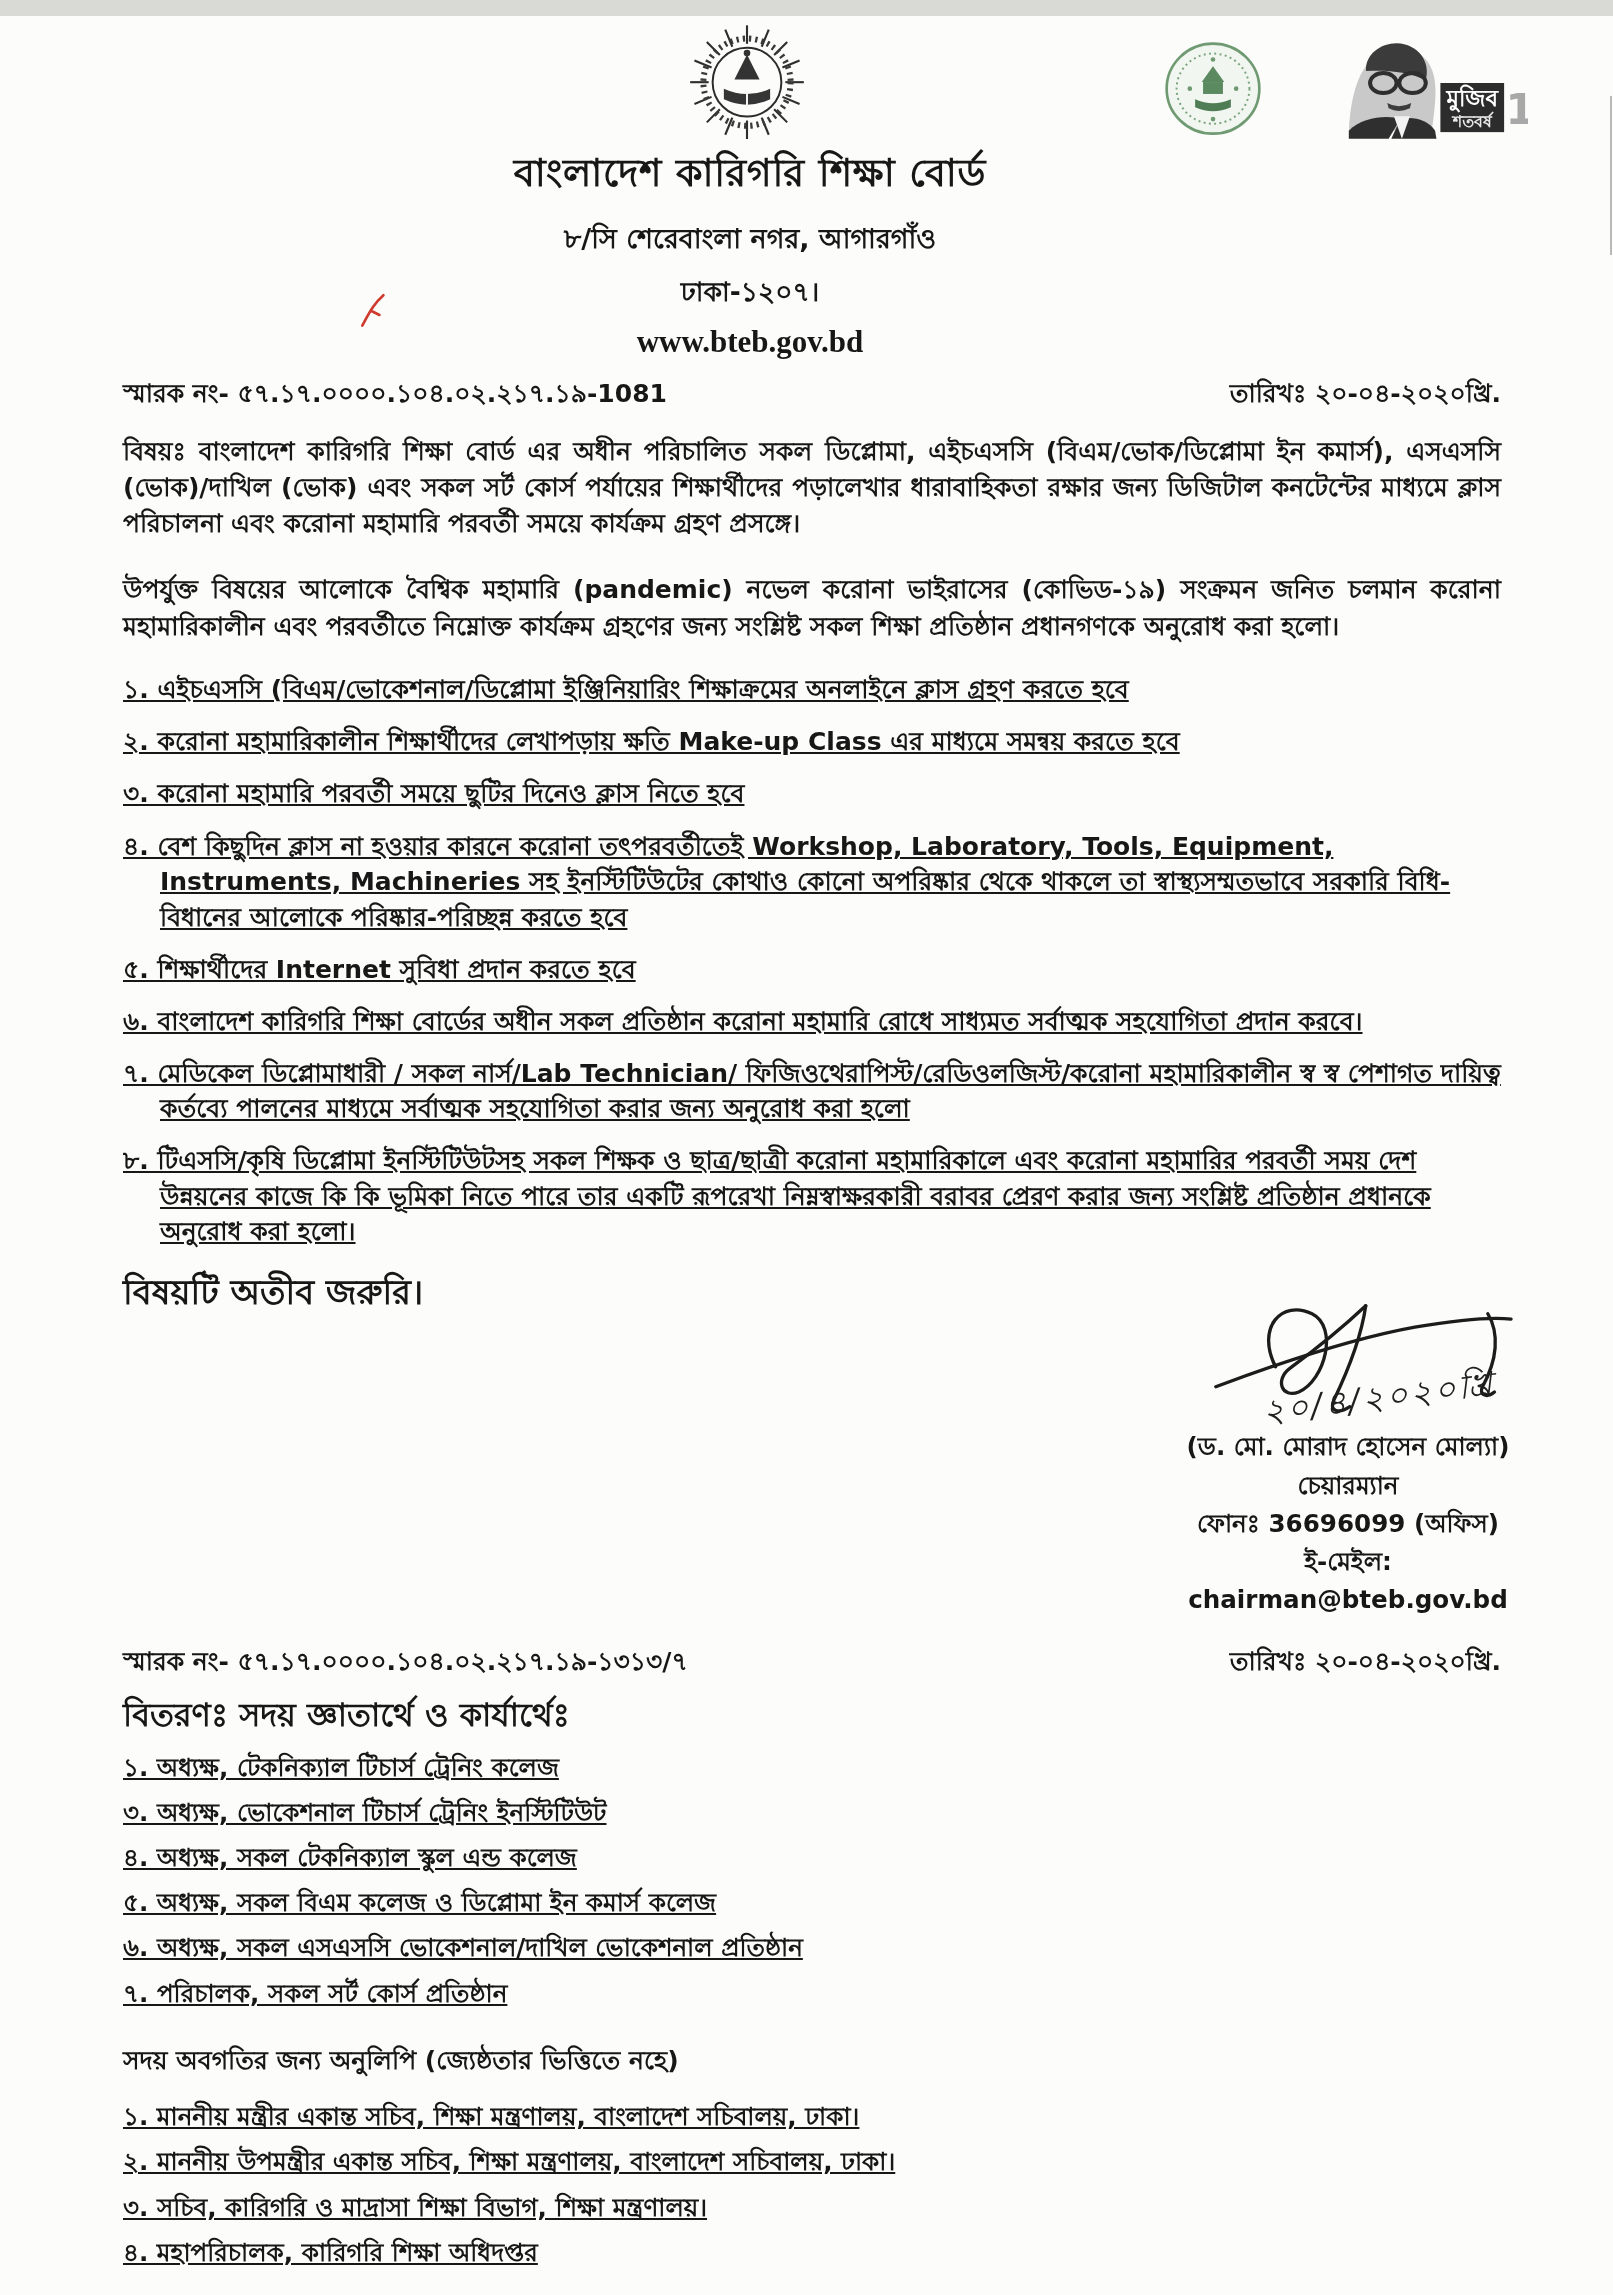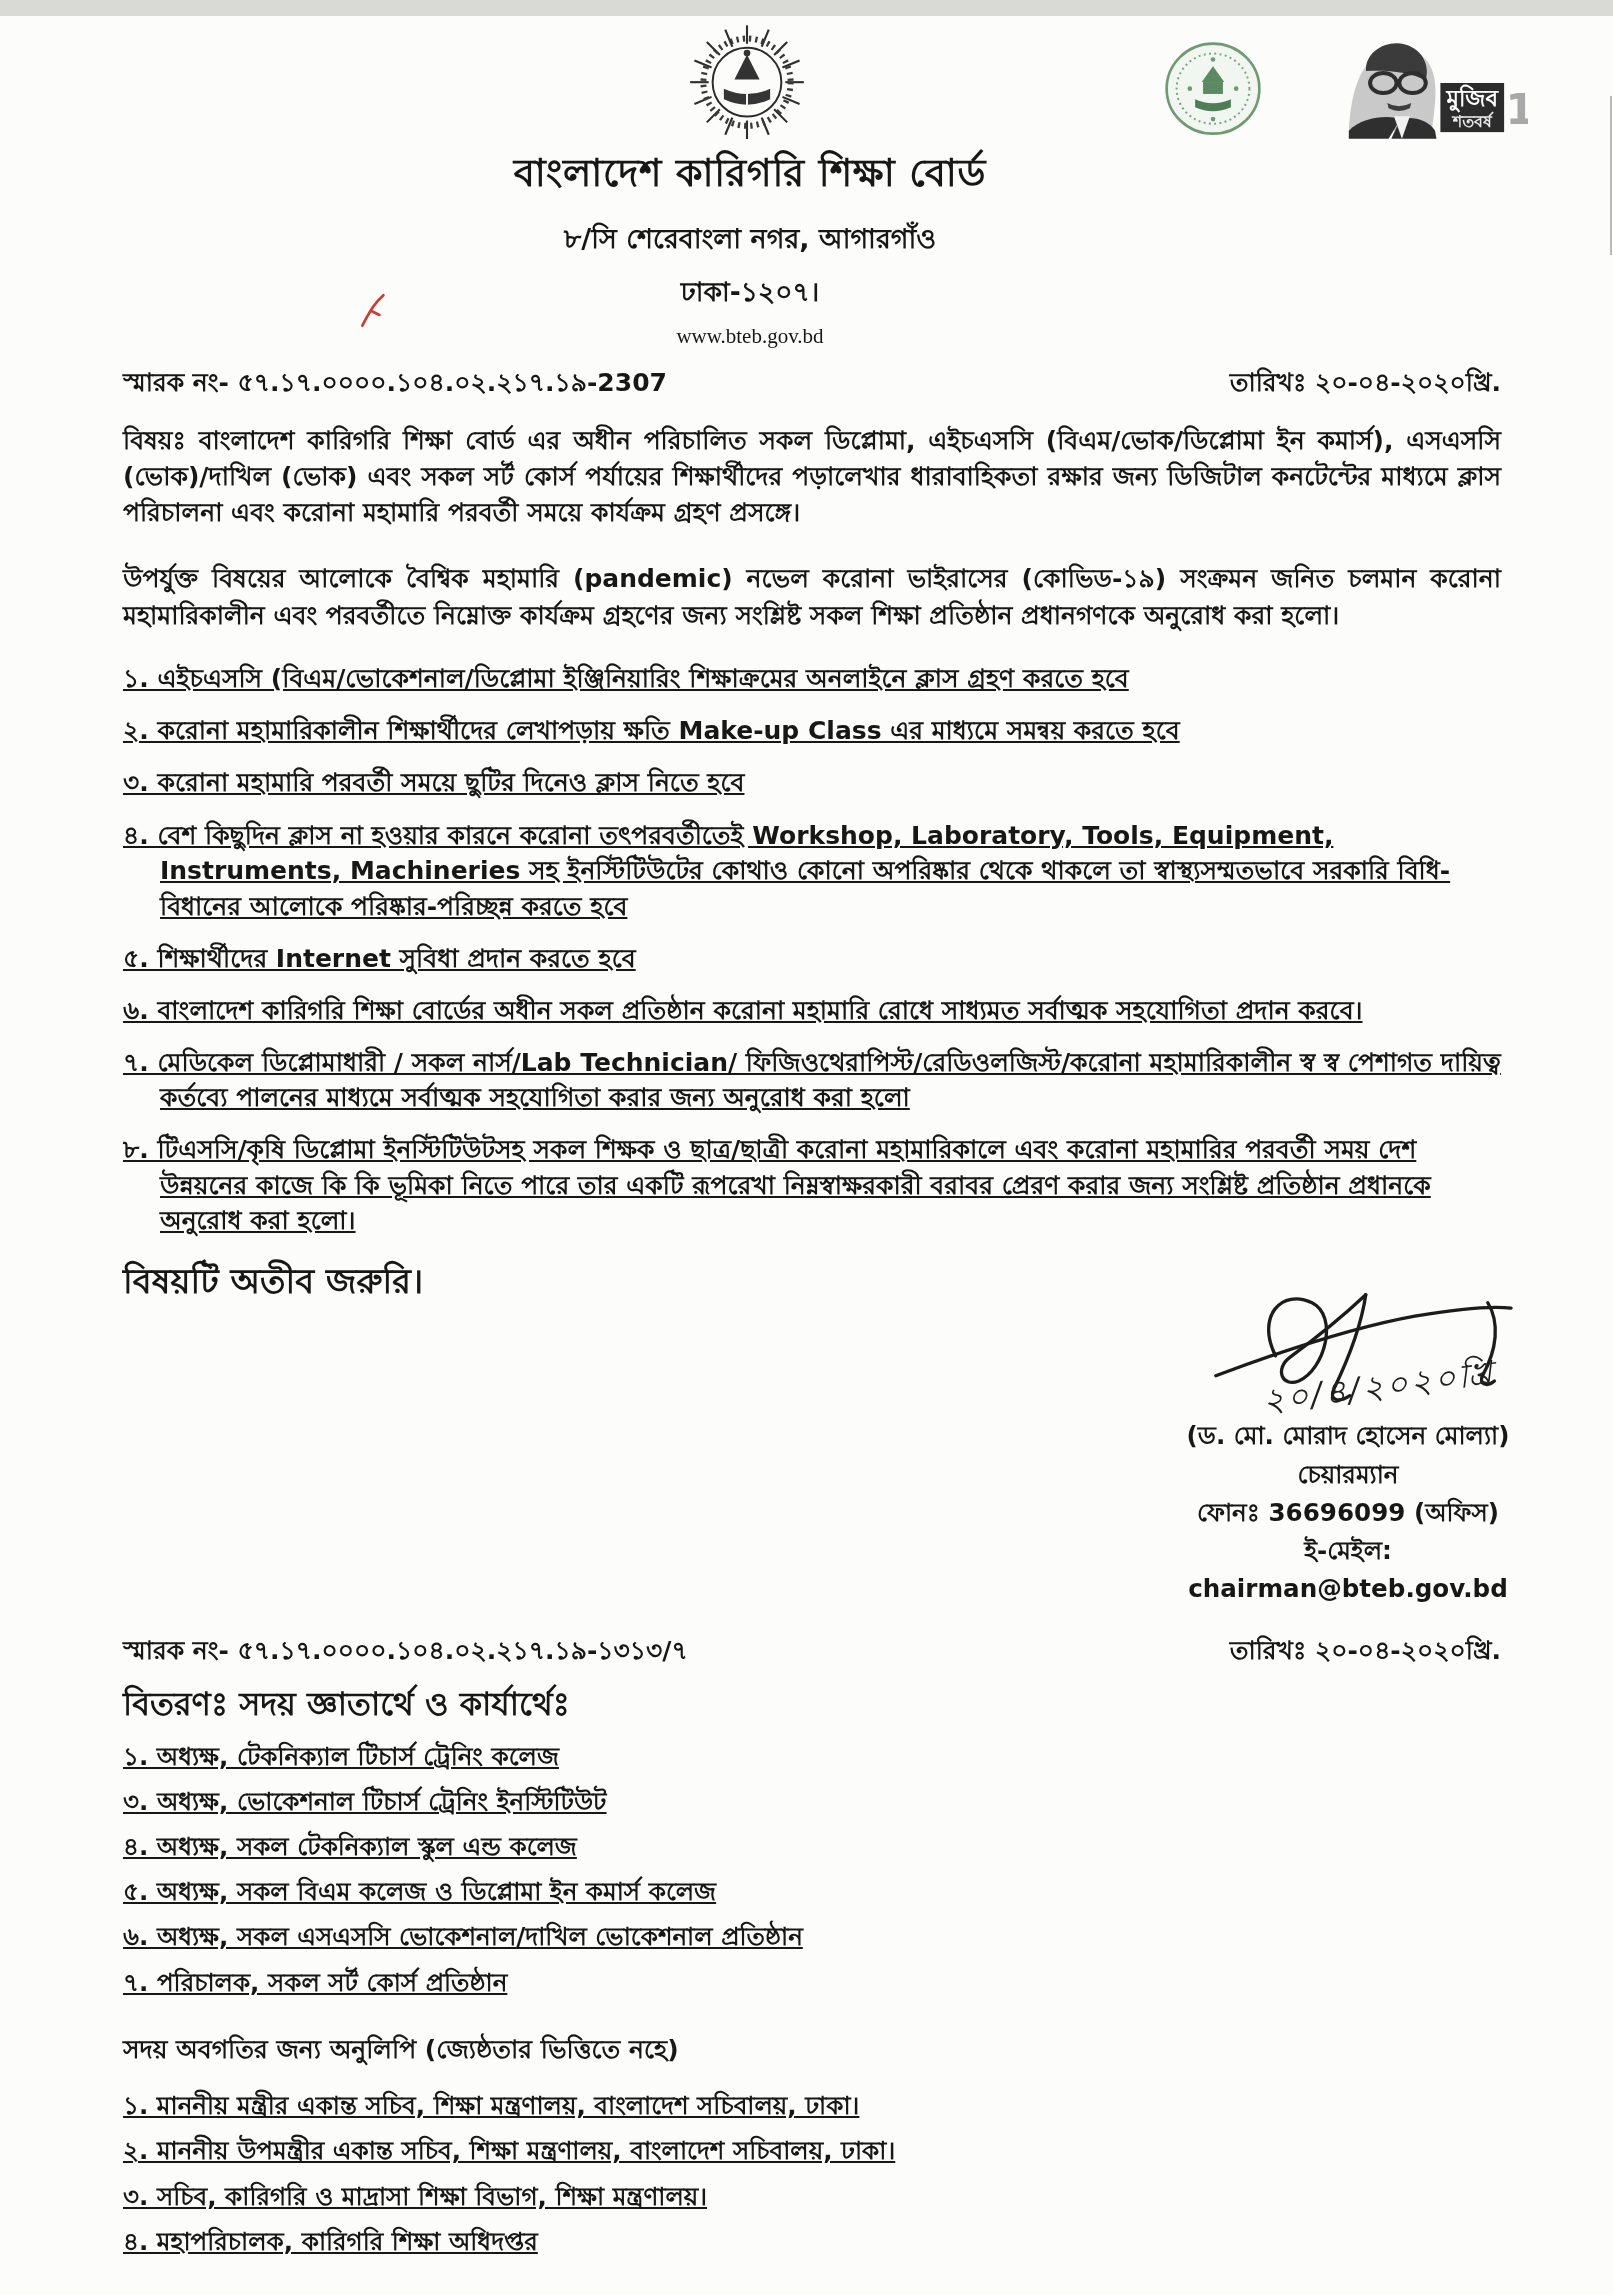--- a/index.html
+++ b/index.html
@@ -21,21 +21,21 @@
   .logo-round{left:1163px;top:25px;}
   .logo-mujib{left:1309px;top:14.6px;}
   .head-text{
     width:1500px;            
     margin-top:127px;
     text-align:center;
   }
   .org-name{font-size:38px;letter-spacing:0.7px;}
   .addr{font-size:27px;margin-top:10.6px;}
   .addr2{font-size:26.5px;margin-top:9.3px;}
-  .website{font-family:"Liberation Serif","DejaVu Serif",serif;font-size:21px;margin-top:8px;font-weight:normal;}
+  .website{font-family:"Liberation Serif","DejaVu Serif",serif;font-size:31px;margin-top:8px;font-weight:bold;}
   
   .memo-row{display:flex;justify-content:space-between;align-items:baseline;font-size:25px;}
   .memo-1{margin-top:14.6px;}
   .memo-2{margin-top:22.6px;}
   
   .subject{margin-top:17px;font-size:25px;line-height:1.43;text-align:justify;}
   .intro{margin-top:29px;font-size:25px;line-height:1.5;text-align:justify;}
   .inst-list{margin:26.5px 0 0 0;padding:0;list-style:none;}
   .inst-list li{font-size:25px;line-height:1.42;margin-bottom:16.6px;}
   .hang{padding-left:37px;text-indent:-37px;text-decoration:underline;}
@@ -141,21 +141,21 @@
   <div class="head-text">
     <div class="org-name">বাংলাদেশ কারিগরি শিক্ষা বোর্ড</div>
     <div class="addr">৮/সি শেরেবাংলা নগর, আগারগাঁও</div>
     <div class="addr2">ঢাকা-১২০৭।</div>
     <div class="website">www.bteb.gov.bd</div>
   </div>
 
   <div class="content">
 
     <div class="memo-row memo-1">
-      <span>স্মারক নং- ৫৭.১৭.০০০০.১০৪.০২.২১৭.১৯-2307</span>
+      <span>স্মারক নং- ৫৭.১৭.০০০০.১০৪.০২.২১৭.১৯-1081</span>
       <span>তারিখঃ ২০-০৪-২০২০খ্রি.</span>
     </div>
 
     <div class="subject">বিষয়ঃ বাংলাদেশ কারিগরি শিক্ষা বোর্ড এর অধীন পরিচালিত সকল ডিপ্লোমা, এইচএসসি (বিএম/ভোক/ডিপ্লোমা ইন কমার্স), এসএসসি (ভোক)/দাখিল (ভোক) এবং সকল সর্ট কোর্স পর্যায়ের শিক্ষার্থীদের পড়ালেখার ধারাবাহিকতা রক্ষার জন্য ডিজিটাল কনটেন্টের মাধ্যমে ক্লাস পরিচালনা এবং করোনা মহামারি পরবর্তী সময়ে কার্যক্রম গ্রহণ প্রসঙ্গে।</div>
 
     <div class="intro">উপর্যুক্ত বিষয়ের আলোকে বৈশ্বিক মহামারি (pandemic) নভেল করোনা ভাইরাসের (কোভিড-১৯) সংক্রমন জনিত চলমান করোনা মহামারিকালীন এবং পরবর্তীতে নিম্নোক্ত কার্যক্রম গ্রহণের জন্য সংশ্লিষ্ট সকল শিক্ষা প্রতিষ্ঠান প্রধানগণকে অনুরোধ করা হলো।</div>
 
     <ol class="inst-list">
 
         <li class="hang">১. এইচএসসি (বিএম/ভোকেশনাল/ডিপ্লোমা ইঞ্জিনিয়ারিং শিক্ষাক্রমের অনলাইনে ক্লাস গ্রহণ করতে হবে</li>

